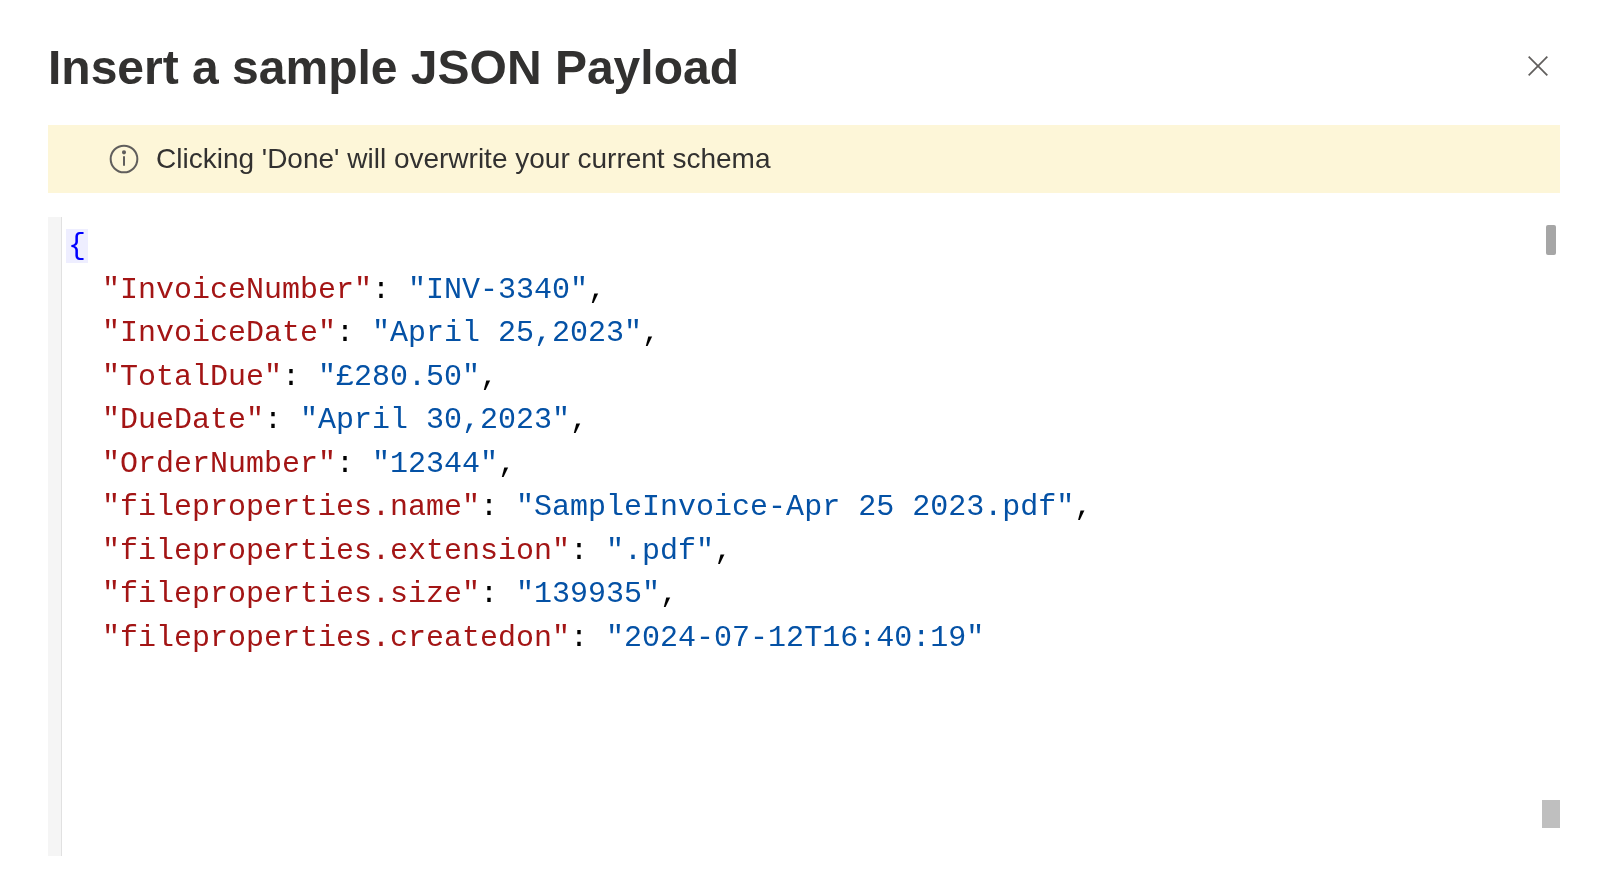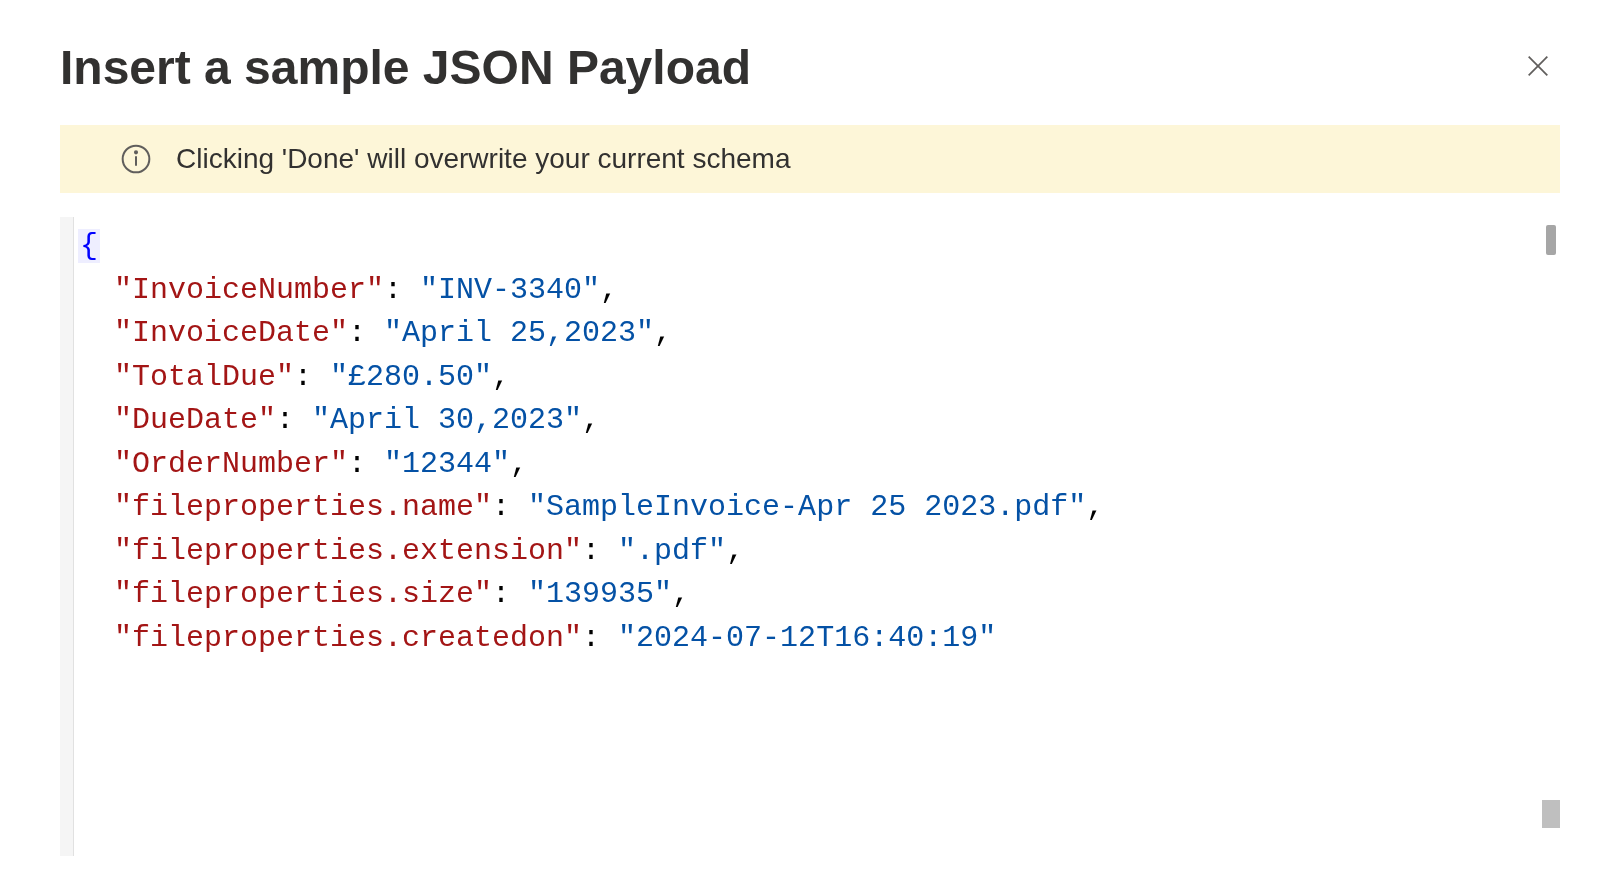--- a/index.html
+++ b/index.html
@@ -11,21 +11,21 @@
       font-family: "Segoe UI", -apple-system, BlinkMacSystemFont, sans-serif;
       background: #ffffff;
       width: 1620px;
       height: 896px;
       position: relative;
       overflow: hidden;
     }
     .dialog {
       width: 100%;
       height: 100%;
-      padding: 40px 60px 40px 60px;
+      padding: 40px 60px 40px 48px;
       display: flex;
       flex-direction: column;
       position: relative;
     }
     .dialog-header {
       display: flex;
       justify-content: space-between;
       align-items: center;
       margin-bottom: 30px;
     }
@@ -46,21 +46,21 @@
     }
     .close-button svg {
       width: 28px;
       height: 28px;
     }
     .info-banner {
       background: #fdf6d8;
       padding: 18px 60px;
       display: flex;
       align-items: center;
-      gap: 24px;
+      gap: 16px;
       margin-bottom: 24px;
     }
     .info-icon {
       width: 32px;
       height: 32px;
       flex-shrink: 0;
       display: flex;
       align-items: center;
       justify-content: center;
     }

